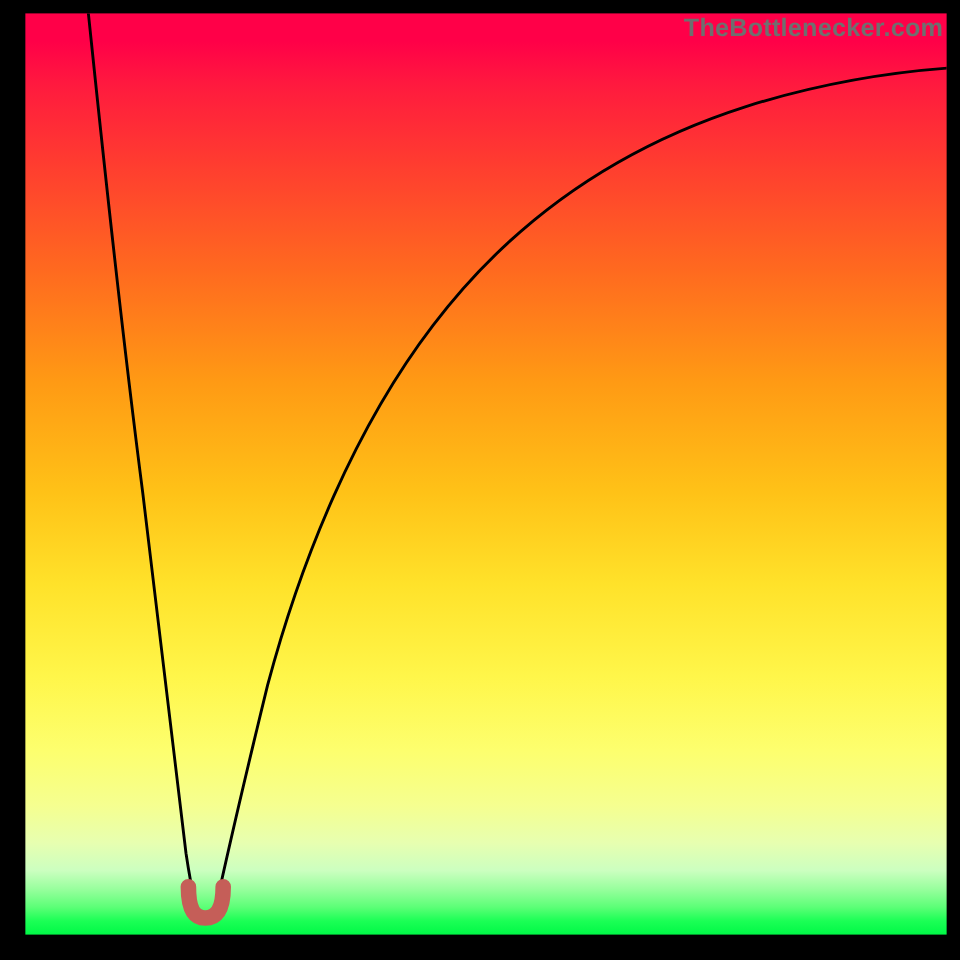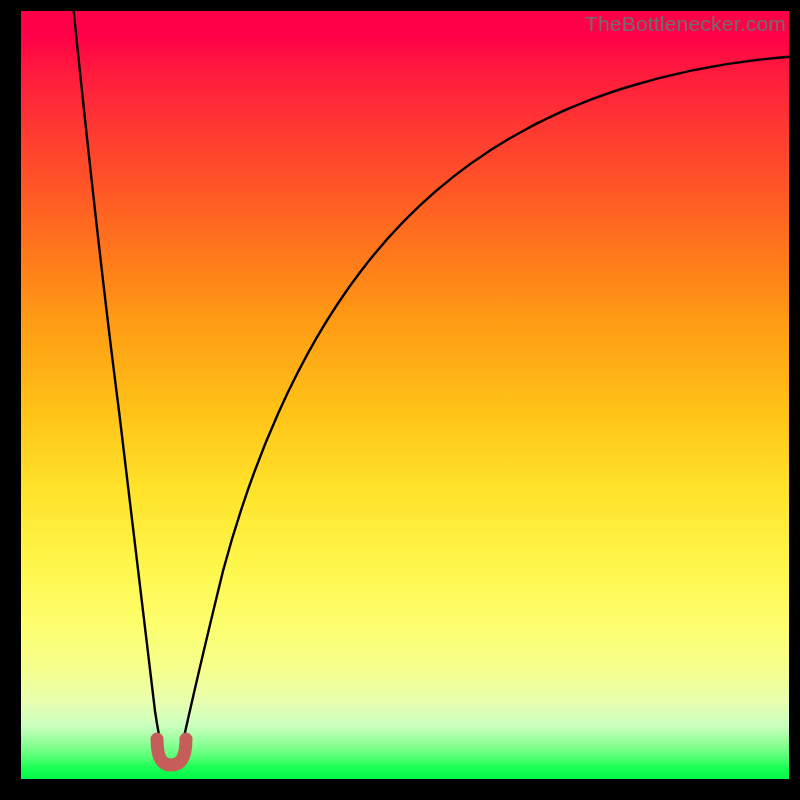--- a/index.html
+++ b/index.html
@@ -55,21 +55,21 @@
     width: 100%;
     height: 100%;
   }
   .watermark {
     position: absolute;
     top: 12px;
     right: 14px;
     color: #6f6f6f;
     font-size: 21px;
     letter-spacing: 0.2px;
-    font-weight: 400;
+    font-weight: 700;
     pointer-events: none;
   }
 </style>
 </head>
 <body>
 
 <div class="outer">
   <div class="plot">
     <div class="gradient"></div>
     <svg class="curves" viewBox="0 0 768 768" preserveAspectRatio="none">

